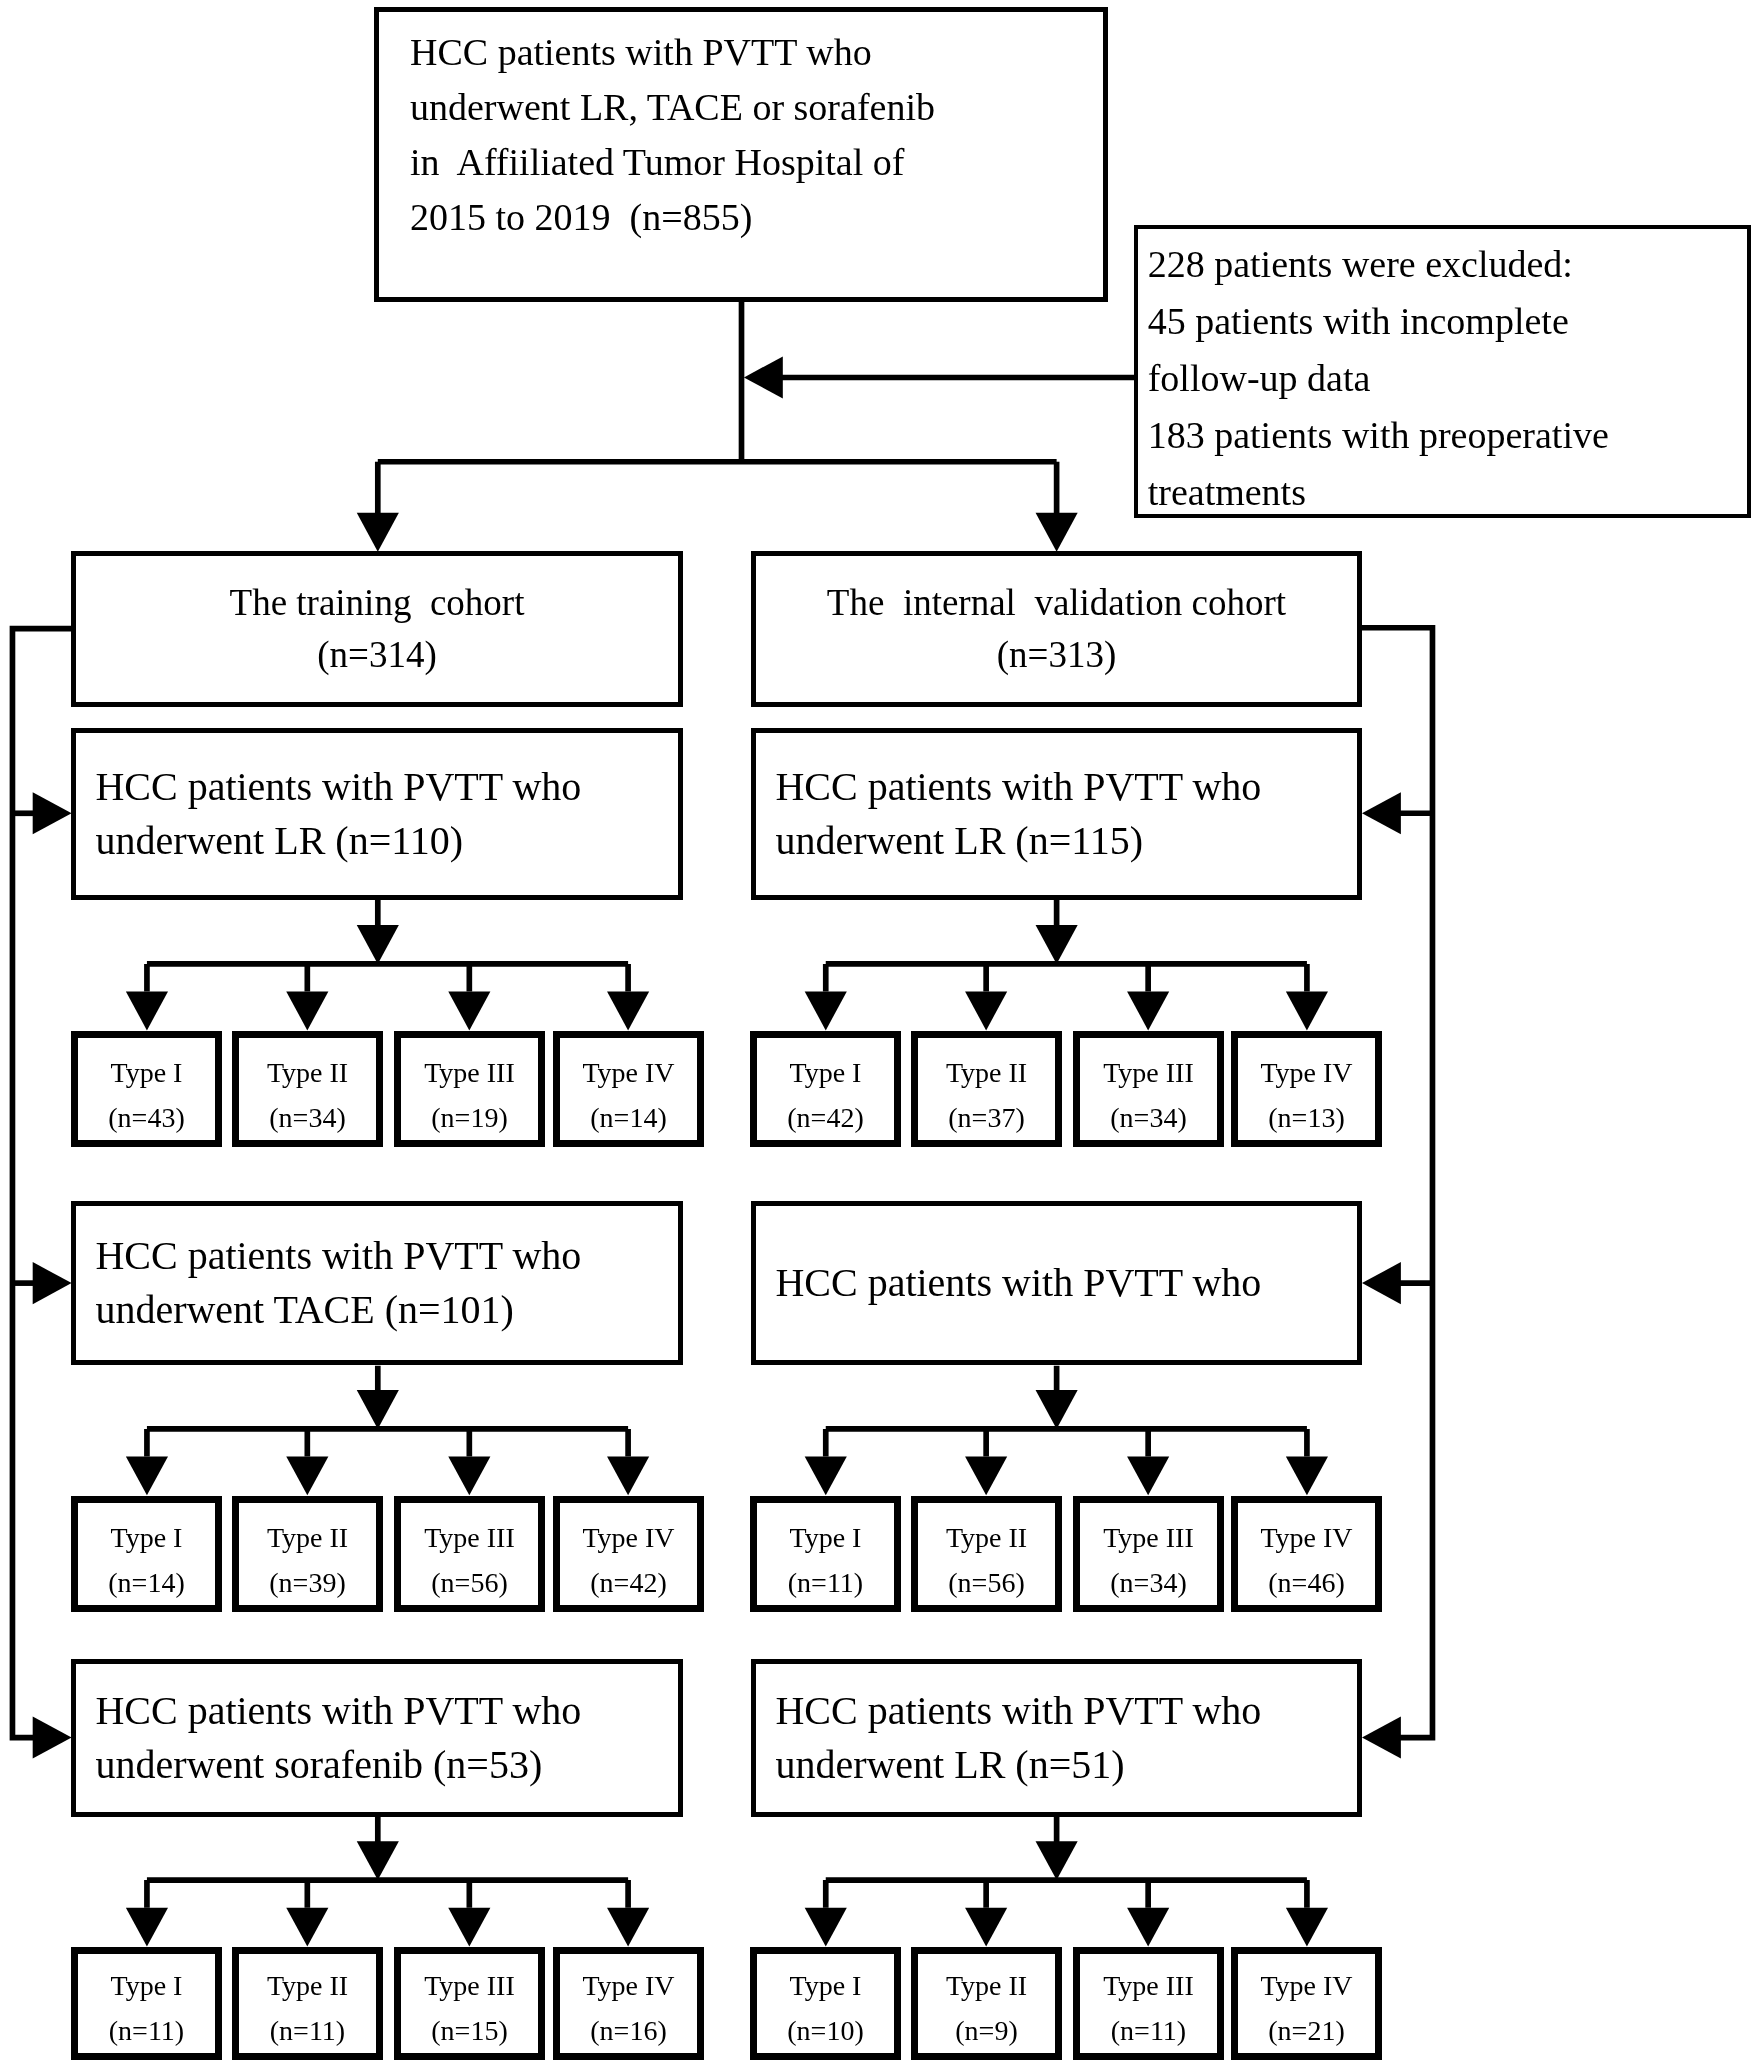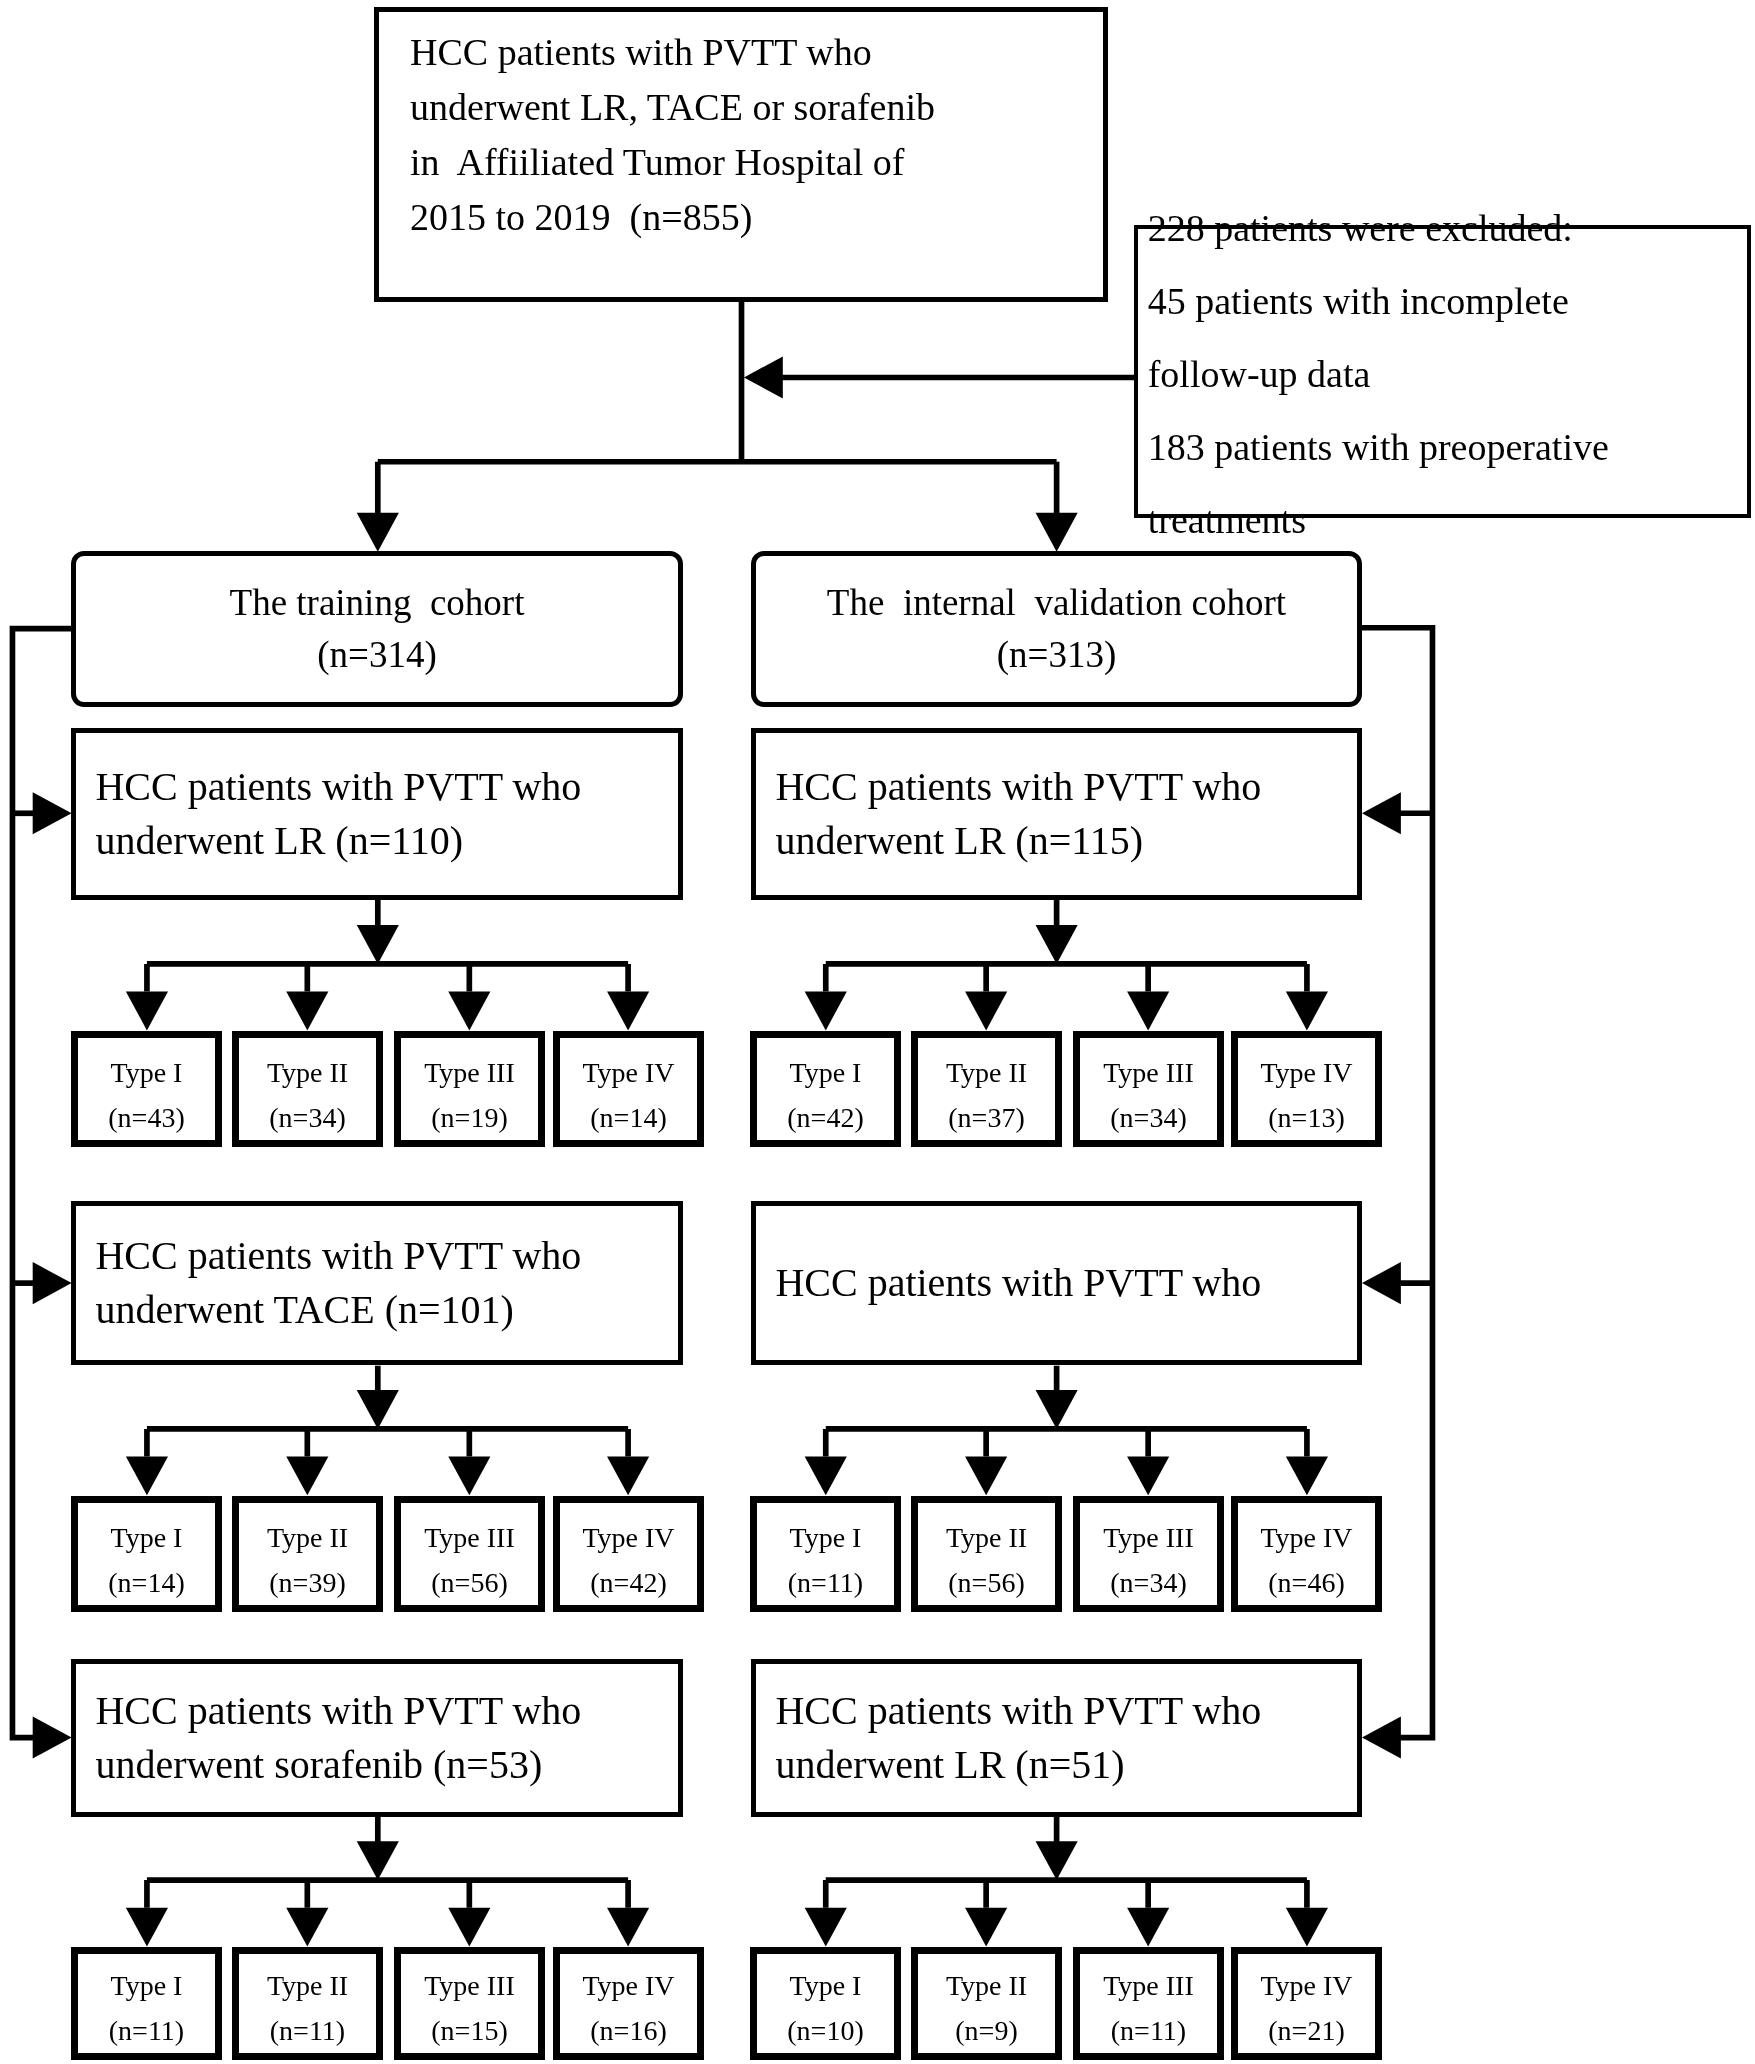--- a/index.html
+++ b/index.html
@@ -11,22 +11,22 @@
     color:#000;
     overflow:hidden;
   }
   #connectors{position:absolute;left:0;top:0;width:1756px;height:2064px;}
   .box{
     position:absolute;box-sizing:border-box;background:#ffffff;
     border:5.7px solid #000;display:flex;flex-direction:column;justify-content:center;
   }
   .ln{white-space:pre-wrap;}
   .top-box{justify-content:flex-start;padding:13px 14.6px 0 31px;font-size:38px;line-height:55px;}
-  .excl-box{justify-content:center;padding:6.5px 3.2px 0 9.7px;font-size:38px;line-height:57px;border-width:4.9px;gap:16px;}
-  .cohort-box{align-items:center;text-align:center;font-size:37px;line-height:52px;border-radius:13px;}
+  .excl-box{justify-content:flex-start;padding:6.5px 3.2px 0 9.7px;font-size:38px;line-height:57px;border-width:4.9px;}
+  .cohort-box{align-items:center;text-align:center;font-size:37px;line-height:52px;}
   .treat-box{padding-left:19.4px;font-size:40px;line-height:54px;}
   .type-box{border-width:7.3px;align-items:center;text-align:center;font-size:28px;line-height:45px;justify-content:flex-end;}
 </style>
 </head>
 <body>
 
 <div id="canvas">
 
   <svg id="connectors" viewBox="0 0 2167 2548" xmlns="http://www.w3.org/2000/svg">
     <g stroke="#000" stroke-width="7" fill="none">

